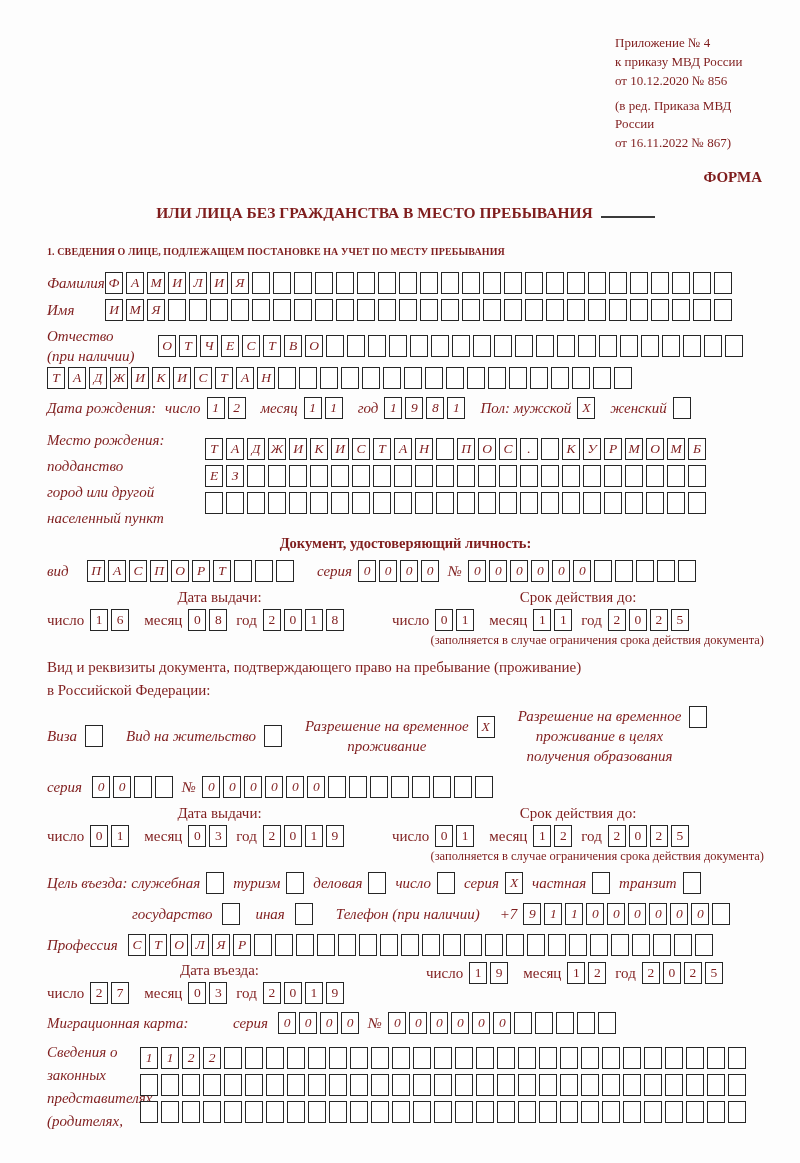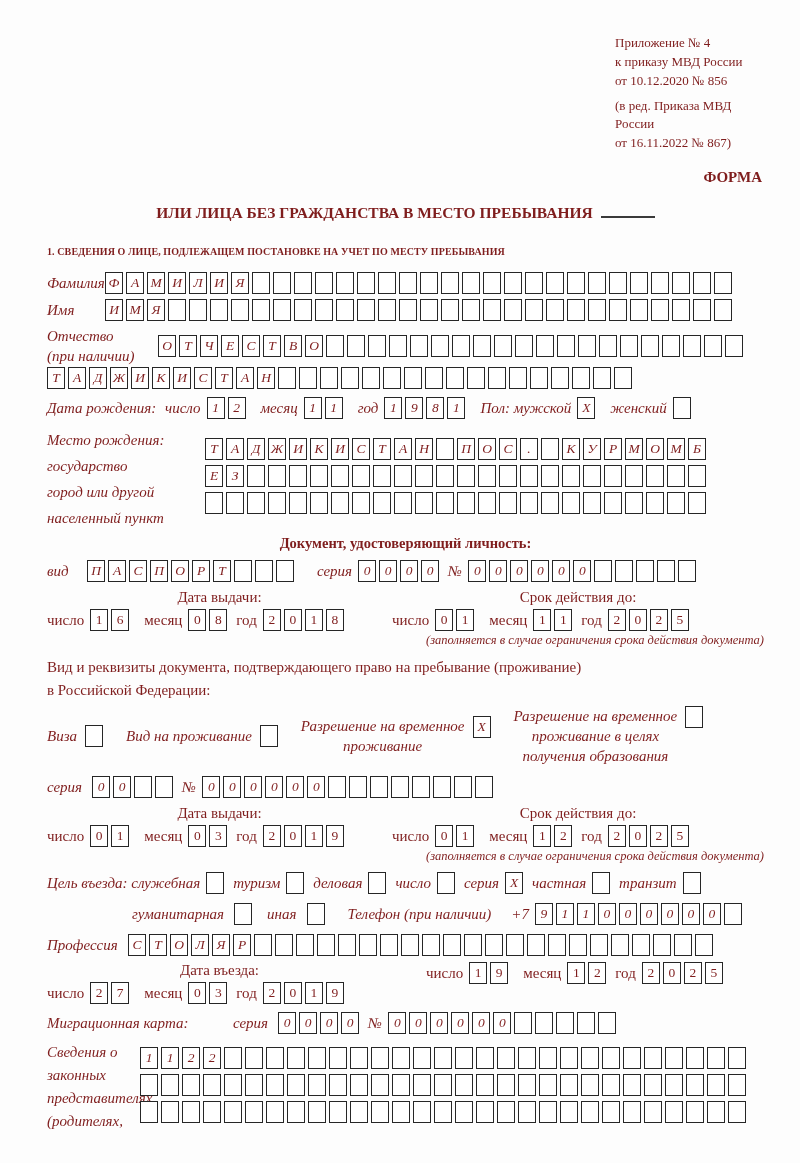--- a/index.html
+++ b/index.html
@@ -34,21 +34,21 @@
   .sp-s { margin-left:6px; } .sp-m { margin-left:12px; } .sp-l { margin-left:20px; } .sp-xl { margin-left:34px; }
   .mr-s { margin-right:6px; } .mr-m { margin-right:10px; }
 
   .center-b { text-align:center; font-weight:bold; font-size:14.5px; margin:4px 0 8px 0; }
 
   .dates { display:flex; margin-bottom:2px; }
   .dg-left { width:345px; flex-shrink:0; }
   .dg-right { flex:1; }
   .dg-head { text-align:center; font-size:15px; margin-bottom:3px; }
   .dg-line { display:flex; align-items:flex-start; font-size:15px; }
-  .footnote { text-align:right; font-size:12.5px; margin:1px 0 8px 0;font-style:italic; }
+  .footnote { text-align:right; font-size:12.5px; margin:1px 0 8px 0; }
   .para { font-size:15px; line-height:1.55; margin-bottom:4px; }
   .opt { display:flex; align-items:flex-start; }
   .opt-lbl { font-size:15px; line-height:20px; text-align:center; margin-right:8px; }
   .opt-lbl.single { line-height:22px; }
   .lbl { line-height:22px; }
 </style>
 </head>
 <body>
 
 <div class="page">
@@ -102,21 +102,21 @@
     <span class="cells"><span class="cell">1</span><span class="cell">9</span><span class="cell">8</span><span class="cell">1</span></span>
     <span class="lbl sp-m mr-s">Пол: мужской</span>
     <span class="cells"><span class="cell">X</span></span>
     <span class="lbl sp-m mr-s">женский</span>
     <span class="cells"><span class="cell"></span></span>
   </div>
 
   <div class="frow" style="margin-bottom:1px;">
     <div class="flabel w-birthpl">
       <div>Место рождения:</div>
-      <div>государство</div>
+      <div>подданство</div>
       <div>город или другой</div>
       <div>населенный пункт</div>
     </div>
     <div class="boxcol">
       <div class="cells"><span class="cell">Т</span><span class="cell">А</span><span class="cell">Д</span><span class="cell">Ж</span><span class="cell">И</span><span class="cell">К</span><span class="cell">И</span><span class="cell">С</span><span class="cell">Т</span><span class="cell">А</span><span class="cell">Н</span><span class="cell"></span><span class="cell">П</span><span class="cell">О</span><span class="cell">С</span><span class="cell">.</span><span class="cell"></span><span class="cell">К</span><span class="cell">У</span><span class="cell">Р</span><span class="cell">М</span><span class="cell">О</span><span class="cell">М</span><span class="cell">Б</span></div>
       <div class="cells"><span class="cell">Е</span><span class="cell">З</span><span class="cell"></span><span class="cell"></span><span class="cell"></span><span class="cell"></span><span class="cell"></span><span class="cell"></span><span class="cell"></span><span class="cell"></span><span class="cell"></span><span class="cell"></span><span class="cell"></span><span class="cell"></span><span class="cell"></span><span class="cell"></span><span class="cell"></span><span class="cell"></span><span class="cell"></span><span class="cell"></span><span class="cell"></span><span class="cell"></span><span class="cell"></span><span class="cell"></span></div>
       <div class="cells"><span class="cell"></span><span class="cell"></span><span class="cell"></span><span class="cell"></span><span class="cell"></span><span class="cell"></span><span class="cell"></span><span class="cell"></span><span class="cell"></span><span class="cell"></span><span class="cell"></span><span class="cell"></span><span class="cell"></span><span class="cell"></span><span class="cell"></span><span class="cell"></span><span class="cell"></span><span class="cell"></span><span class="cell"></span><span class="cell"></span><span class="cell"></span><span class="cell"></span><span class="cell"></span><span class="cell"></span></div>
     </div>
   </div>
 
@@ -161,21 +161,21 @@
     <div>Вид и реквизиты документа, подтверждающего право на пребывание (проживание)</div>
     <div>в Российской Федерации:</div>
   </div>
 
   <div class="frow" style="margin-bottom:10px;">
     <div class="opt">
       <div class="opt-lbl single">Виза</div>
       <span class="cells"><span class="cell"></span></span>
     </div>
     <div class="opt sp-l">
-      <div class="opt-lbl single">Вид на проживание</div>
+      <div class="opt-lbl single">Вид на жительство</div>
       <span class="cells"><span class="cell"></span></span>
     </div>
     <div class="opt sp-l">
       <div class="opt-lbl">
         <div>Разрешение на временное</div>
         <div>проживание</div>
       </div>
       <span class="cells"><span class="cell">X</span></span>
     </div>
     <div class="opt sp-l">
@@ -232,21 +232,21 @@
     <span class="cells"><span class="cell"></span></span>
     <span class="lbl sp-s mr-s">серия</span>
     <span class="cells"><span class="cell">X</span></span>
     <span class="lbl sp-s mr-s">частная</span>
     <span class="cells"><span class="cell"></span></span>
     <span class="lbl sp-s mr-s">транзит</span>
     <span class="cells"><span class="cell"></span></span>
   </div>
 
   <div class="frow" style="margin-bottom:9px; padding-left:85px;">
-    <span class="lbl mr-m">гуманитарная</span>
+    <span class="lbl mr-m">государство</span>
     <span class="cells"><span class="cell"></span></span>
     <span class="lbl sp-m mr-m">иная</span>
     <span class="cells"><span class="cell"></span></span>
     <span class="lbl sp-l">Телефон (при наличии)</span>
     <span class="lbl sp-l mr-s">+7</span>
     <span class="cells"><span class="cell">9</span><span class="cell">1</span><span class="cell">1</span><span class="cell">0</span><span class="cell">0</span><span class="cell">0</span><span class="cell">0</span><span class="cell">0</span><span class="cell">0</span><span class="cell"></span></span>
   </div>
 
   <div class="frow" style="margin-bottom:6px;">
     <div class="flabel" style="width:81px;">Профессия</div>

